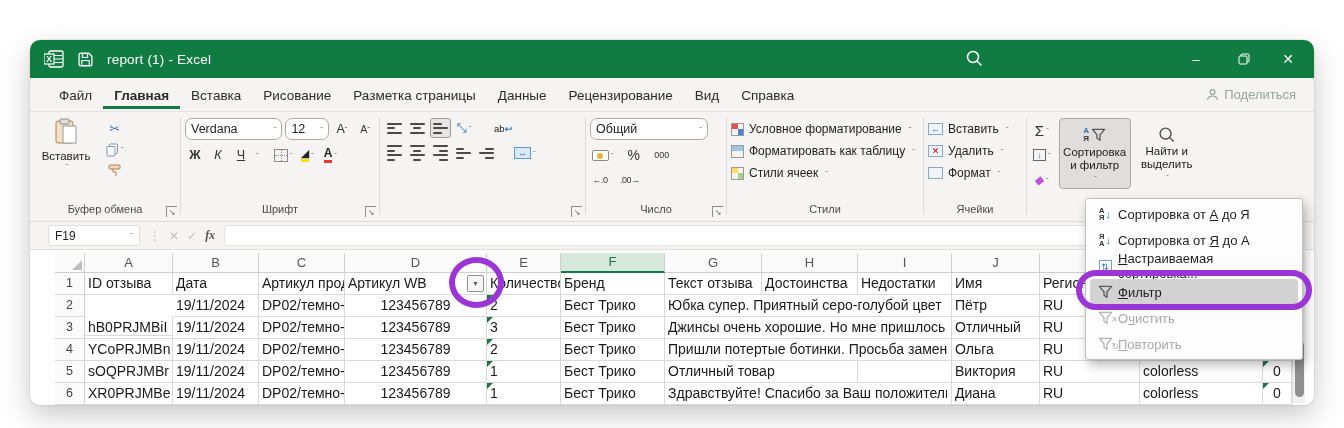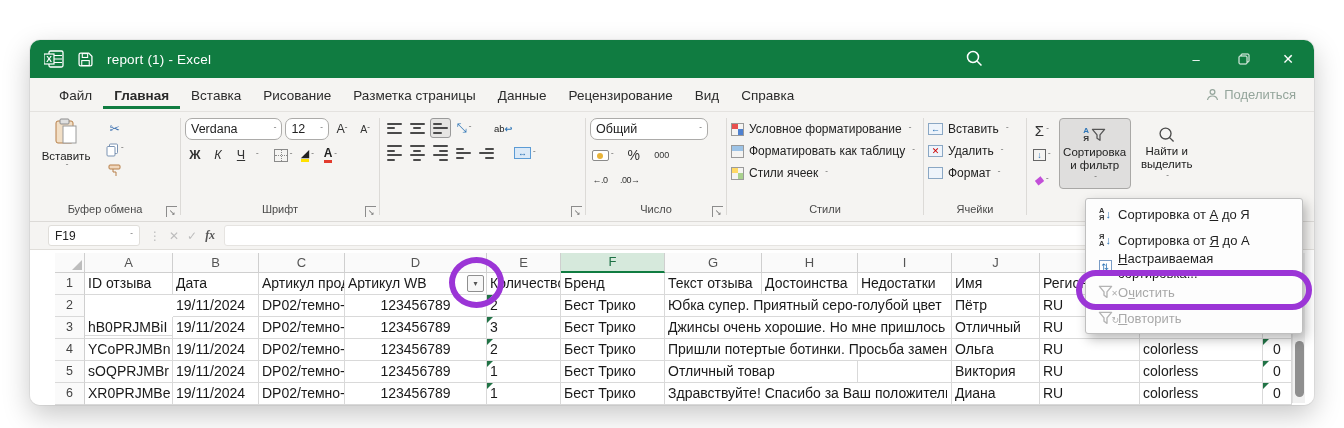--- a/index.html
+++ b/index.html
@@ -570,21 +570,21 @@
           </div>
           <div class="g-cell" style="width: 96px;"></div>
           <div class="g-cell" style="width: 94px;"></div>
           <div class="g-cell" style="width: 88px;">Ольга</div>
           <div class="g-cell" style="width: 100px;">RU</div>
           <div class="g-cell" style="width: 123px;">colorless</div>
           <div class="g-cell numr" style="width: 29px;">0<b class="tri"></b></div>
         </div>
         <div class="g-row">
           <div class="g-num">5</div>
-          <div class="g-cell" style="width: 88px; text-align: right;">sOQPRJMBr</div>
+          <div class="g-cell" style="width: 88px;">sOQPRJMBr</div>
           <div class="g-cell" style="width: 86px;">19/11/2024</div>
           <div class="g-cell" style="width: 86px;">DP02/темно-синий</div>
           <div class="g-cell numr" style="width: 142px;">123456789</div>
           <div class="g-cell" style="width: 74px;">1<b class="tri"></b></div>
           <div class="g-cell" style="width: 104px;">Бест Трико</div>
           <div class="g-cell rvc" style="width: 97px;">
             <span class="rv">Отличный товар</span>
           </div>
           <div class="g-cell" style="width: 96px;"></div>
           <div class="g-cell" style="width: 94px;"></div>
@@ -639,20 +639,28 @@
           <span class="dar">↓</span>
         </span>
         <span class="mi-lb"><span>С</span><span>о</span><span>р</span><span>т</span><span>и</span><span>р</span><span>о</span><span>в</span><span>к</span><span>а</span><span> </span><span>о</span><span>т</span><span> </span><span class="u">Я</span><span> </span><span>д</span><span>о</span><span> </span><span>А</span></span>
       </div>
       <div class="mi">
         <span class="mi-ic">
           <span class="cbox">⇅</span>
         </span>
         <span class="mi-lb"><span class="u">Н</span><span>а</span><span>с</span><span>т</span><span>р</span><span>а</span><span>и</span><span>в</span><span>а</span><span>е</span><span>м</span><span>а</span><span>я</span><span> </span><span>с</span><span>о</span><span>р</span><span>т</span><span>и</span><span>р</span><span>о</span><span>в</span><span>к</span><span>а</span><span>.</span><span>.</span><span>.</span></span>
       </div>
+      <div class="mi hl">
+        <span class="mi-ic">
+          <svg width="15" height="14" viewBox="0 0 16 15">
+            <path d="M1.5 1.5h13L9.6 7.4v5.8L6.4 11V7.4z" fill="none" stroke="#5b5b5b" stroke-width="1.5" stroke-linejoin="round"></path>
+          </svg>
+        </span>
+        <span class="mi-lb"><span class="u">Ф</span><span>и</span><span>л</span><span>ь</span><span>т</span><span>р</span></span>
+      </div>
       <div class="mi disabled">
         <span class="mi-ic">
           <svg width="15" height="14" viewBox="0 0 16 15">
             <path d="M1.5 1.5h13L9.6 7.4v5.8L6.4 11V7.4z" fill="none" stroke="#b4b4b4" stroke-width="1.5" stroke-linejoin="round"></path>
           </svg>
           <span class="xmark">✕</span>
         </span>
         <span class="mi-lb"><span>О</span><span class="u">ч</span><span>и</span><span>с</span><span>т</span><span>и</span><span>т</span><span>ь</span></span>
       </div>
       <div class="mi disabled">

